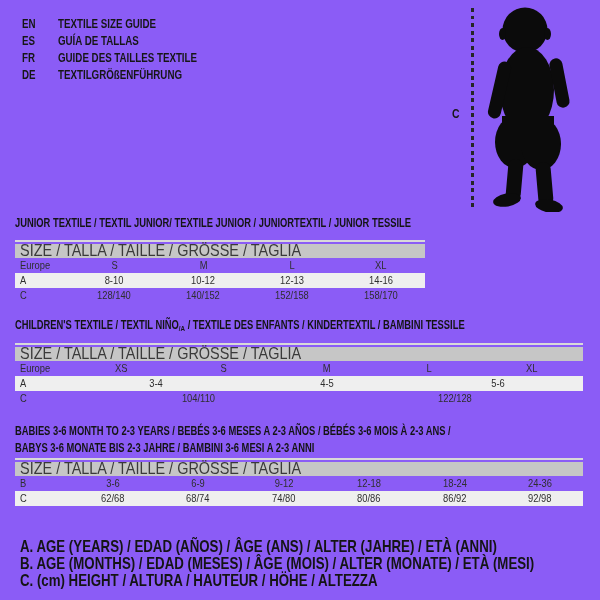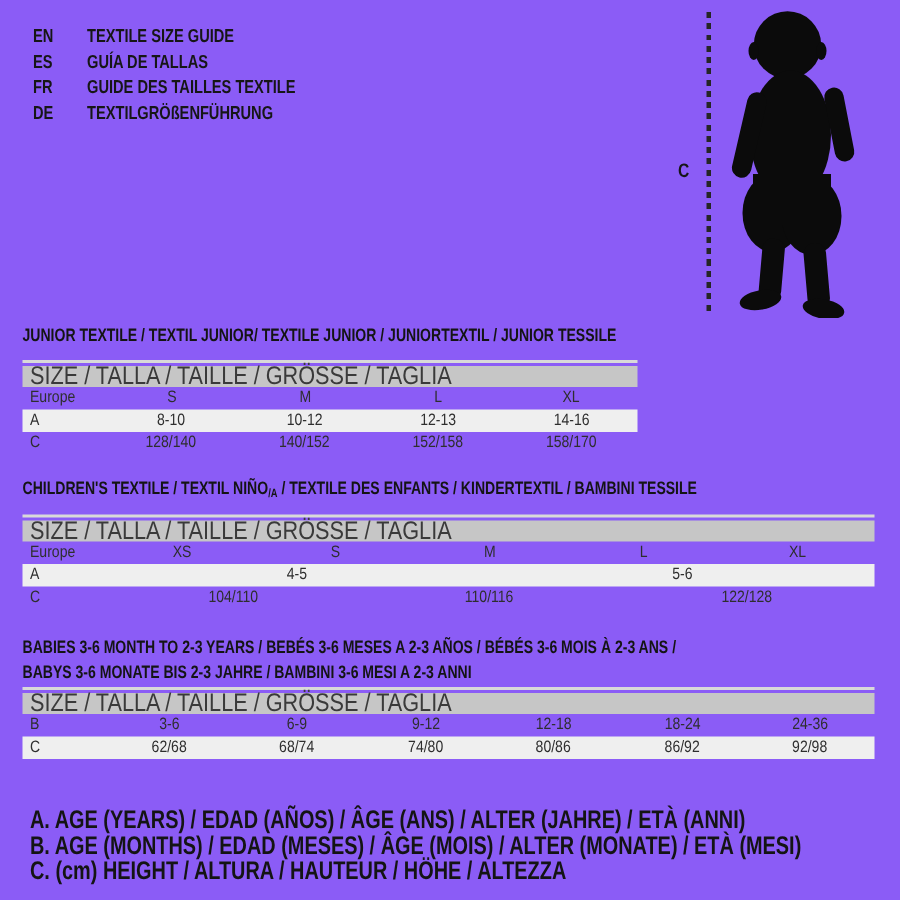--- a/index.html
+++ b/index.html
@@ -118,27 +118,27 @@
     <div class="trow">
       <span class="tlabel"><span class="cx85l">Europe</span></span>
       <span class="tcell"><span class="cx85c">XS</span></span>
       <span class="tcell"><span class="cx85c">S</span></span>
       <span class="tcell"><span class="cx85c">M</span></span>
       <span class="tcell"><span class="cx85c">L</span></span>
       <span class="tcell"><span class="cx85c">XL</span></span>
     </div>
     <div class="trow stripe">
       <span class="tlabel"><span class="cx85l">A</span></span>
+      <span class="tcell"><span class="cx85c">3-4</span></span>
       <span class="tcell"><span class="cx85c">4-5</span></span>
       <span class="tcell"><span class="cx85c">5-6</span></span>
     </div>
     <div class="trow">
       <span class="tlabel"><span class="cx85l">C</span></span>
       <span class="tcell"><span class="cx85c">104/110</span></span>
-      <span class="tcell"><span class="cx85c">110/116</span></span>
       <span class="tcell"><span class="cx85c">122/128</span></span>
     </div>
   </div>
 
   <div class="tbl-title" style="left:15px;top:424px;">BABIES 3-6 MONTH TO 2-3 YEARS / BEBÉS 3-6 MESES A 2-3 AÑOS / BÉBÉS 3-6 MOIS À 2-3 ANS /</div>
   <div class="tbl-title" style="left:15px;top:441px;">BABYS 3-6 MONATE BIS 2-3 JAHRE / BAMBINI 3-6 MESI A 2-3 ANNI</div>
   <div class="tbl" style="left:15px;top:458px;width:568px;">
     <div class="rule"></div>
     <div class="bar"><span class="cx85l">SIZE / TALLA / TAILLE / GRÖSSE / TAGLIA</span></div>
     <div class="trow">

